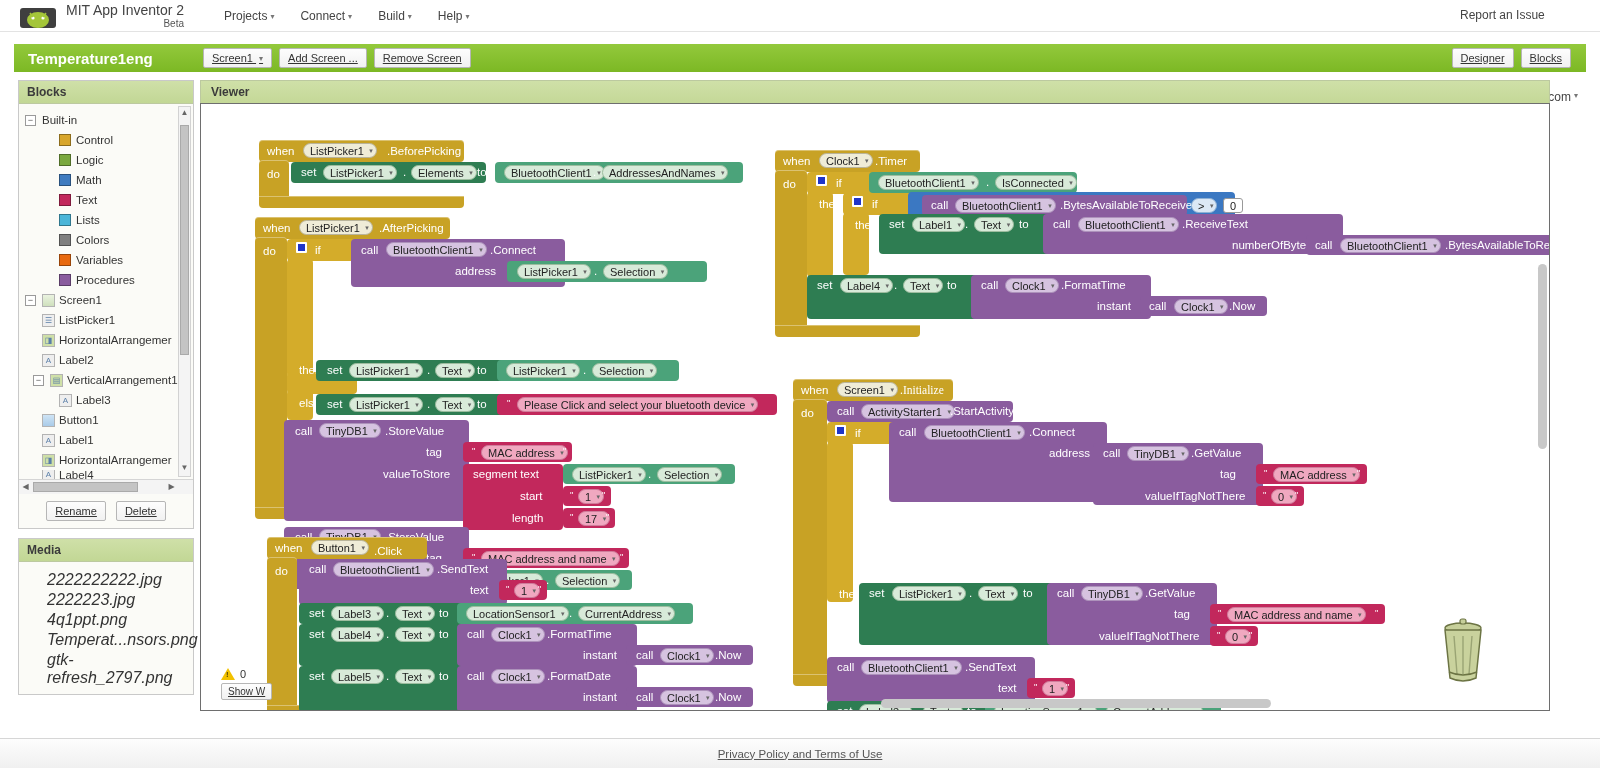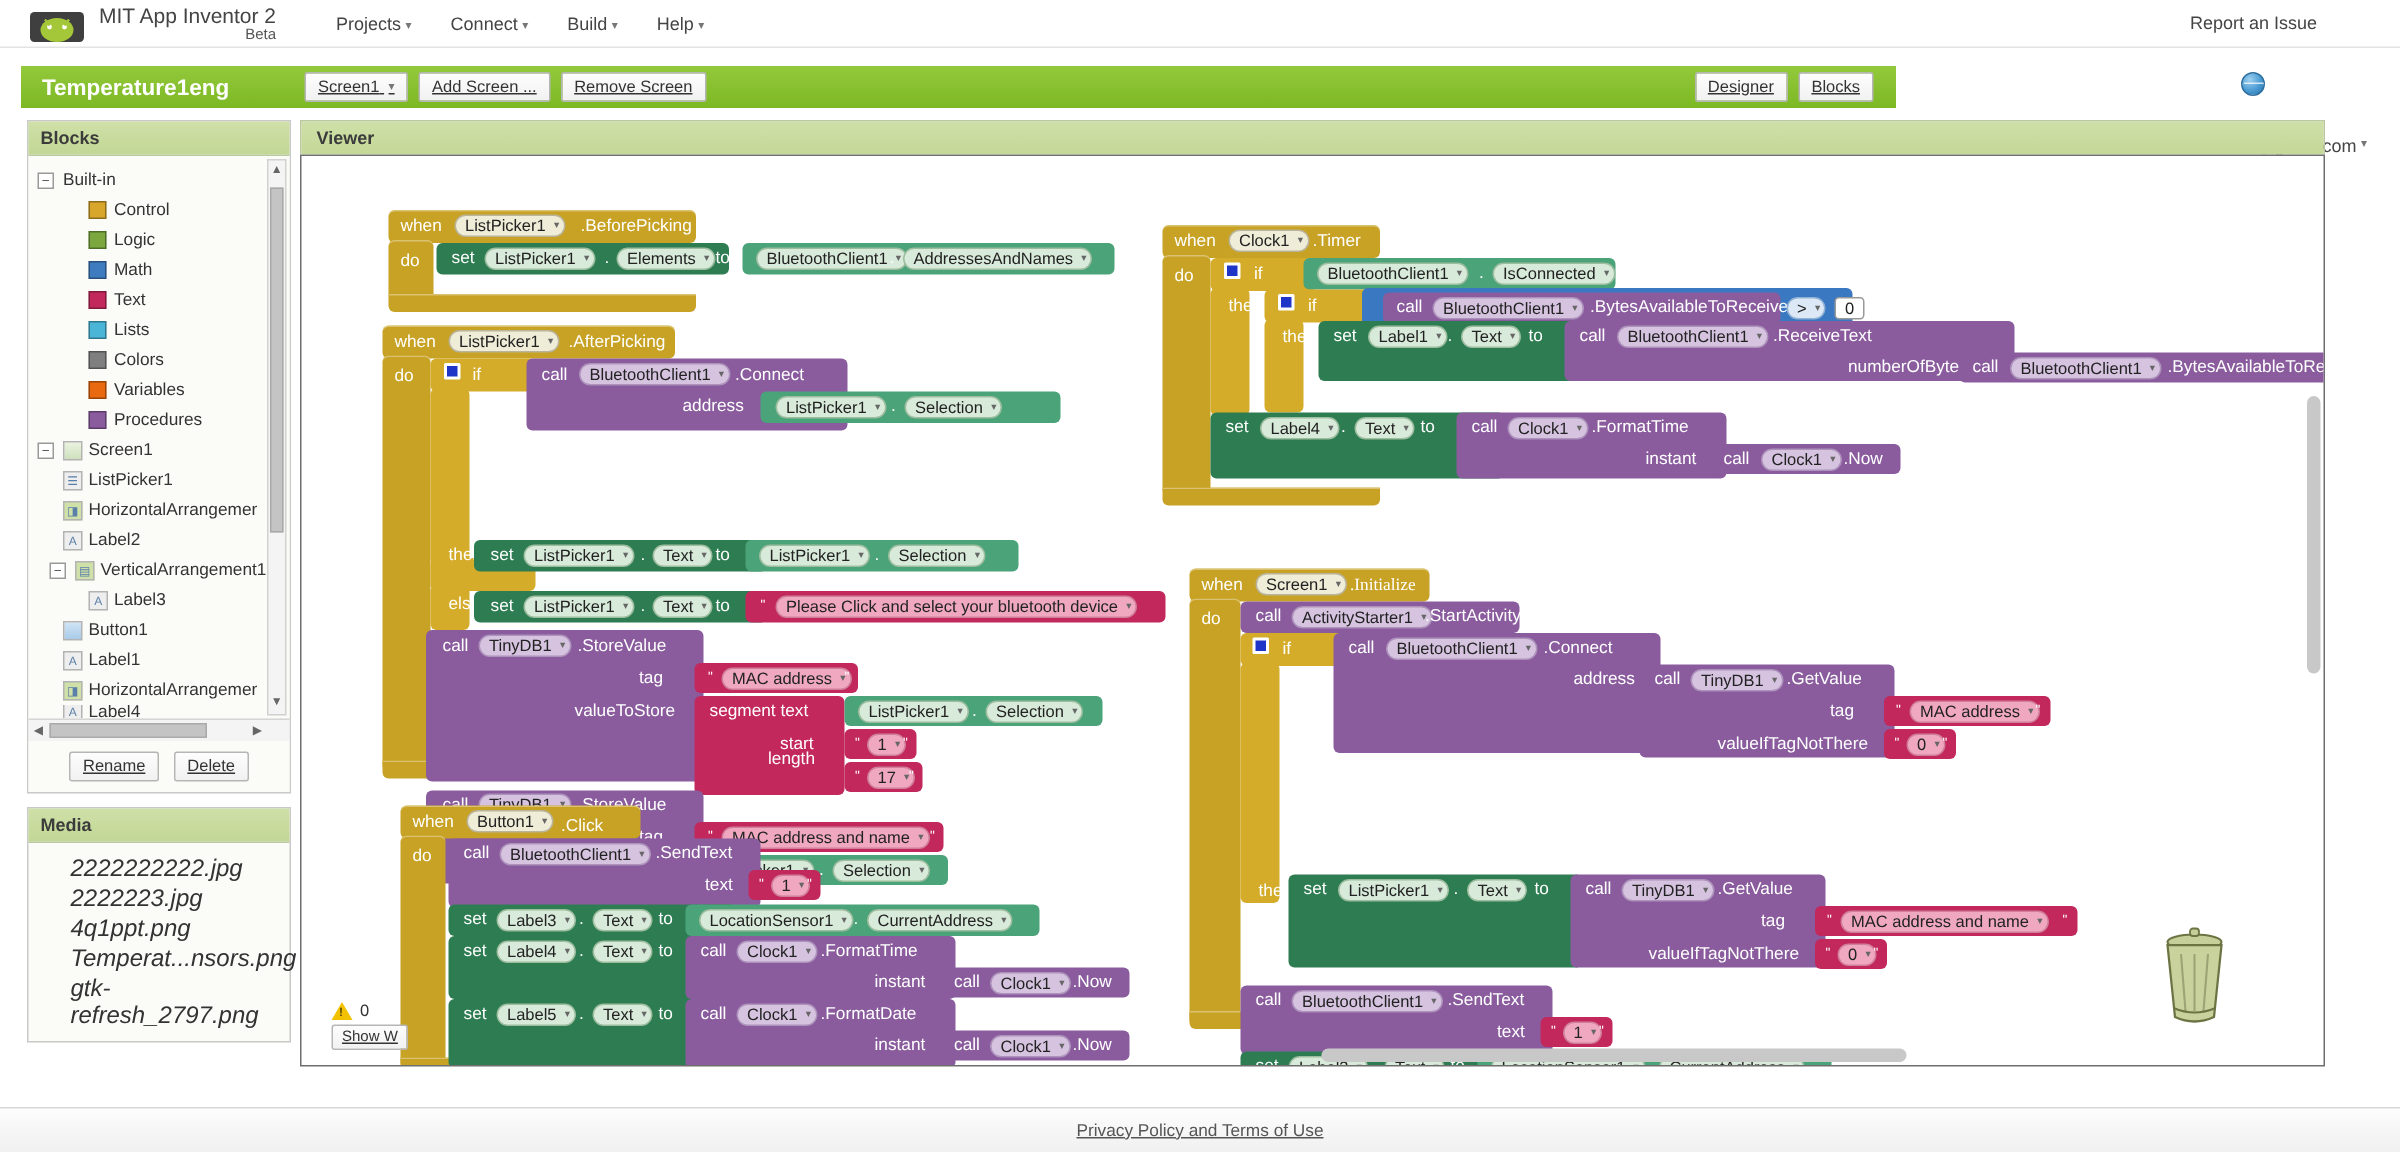--- a/index.html
+++ b/index.html
@@ -26,21 +26,21 @@
   #topright{ margin-left:auto; display:flex; align-items:center; gap:26px; margin-right:22px;flex-direction:column;}
   .globe{ width:16px;height:16px;border-radius:50%;
     background:radial-gradient(circle at 35% 30%, #9fd0ef 0%, #4a9bd4 55%, #2b6fa4 100%);
     border:1px solid #2f6f9e; position:relative; }
   .globe:after{ content:""; position:absolute; left:1px; top:6px; width:13px; height:1px; background:rgba(255,255,255,.75);}
   #account{ font-size:12px; color:#444; display:flex; align-items:center;}
   .redacted{ display:inline-block; width:62px; height:11px; background:#fff;
     border-bottom:0; margin:0 1px; position:relative; top:2px;}
   
   #projectbar{
-    position:absolute; left:14px; top:44px; width:1250px; height:28px;
+    position:absolute; left:14px; top:44px; width:1572px; height:28px;
     background:#8cc63e;
     background:linear-gradient(#93c93c,#7cb824);
     display:flex; align-items:center;
   }
   #project-name{ color:#fff; font-weight:bold; font-size:15px; margin-left:14px; width:175px;}
   .wbtn{
     background:linear-gradient(#fdfdfd,#f1f1f1);
     border:1px solid #b6b6b6; border-radius:2px;
     font-size:11px; color:#333; padding:3px 8px; margin-right:7px; cursor:pointer;
     white-space:nowrap;
@@ -391,21 +391,21 @@
       <span class="lbl" style="left:218px;top:250px;">segment  text</span>
       <div class="bbody c-mint" style="left:308px;top:247px;width:172px;height:20px;"></div>
       <span class="field light" style="left:317px;top:250px;">ListPicker1</span>
       <span class="lbl" style="left:393px;top:250px;">.</span>
       <span class="field light" style="left:402px;top:250px;">Selection</span>
       <span class="lbl" style="left:265px;top:272px;">start</span>
       <div class="bbody c-pink" style="left:308px;top:269px;width:48px;height:20px;"></div>
       <span class="lbl" style="left:315px;top:271px;font-size:9px;">"</span>
       <span class="field pinkf" style="left:323px;top:272px;">1</span>
       <span class="lbl" style="left:347px;top:271px;font-size:9px;">"</span>
-      <span class="lbl" style="left:257px;top:282px;">length</span>
+      <span class="lbl" style="left:257px;top:294px;">length</span>
       <div class="bbody c-pink" style="left:308px;top:291px;width:52px;height:20px;"></div>
       <span class="lbl" style="left:315px;top:293px;font-size:9px;">"</span>
       <span class="field pinkf" style="left:323px;top:294px;">17</span>
       <span class="lbl" style="left:351px;top:293px;font-size:9px;">"</span>
 
       <div class="bbody c-purple" style="left:29px;top:310px;width:185px;height:62px;"></div>
       <span class="lbl" style="left:40px;top:313px;">call</span>
       <span class="field plum" style="left:64px;top:312px;">TinyDB1</span>
       <span class="lbl" style="left:130px;top:313px;">.StoreValue</span>
       <span class="lbl" style="left:171px;top:334px;">tag</span>

